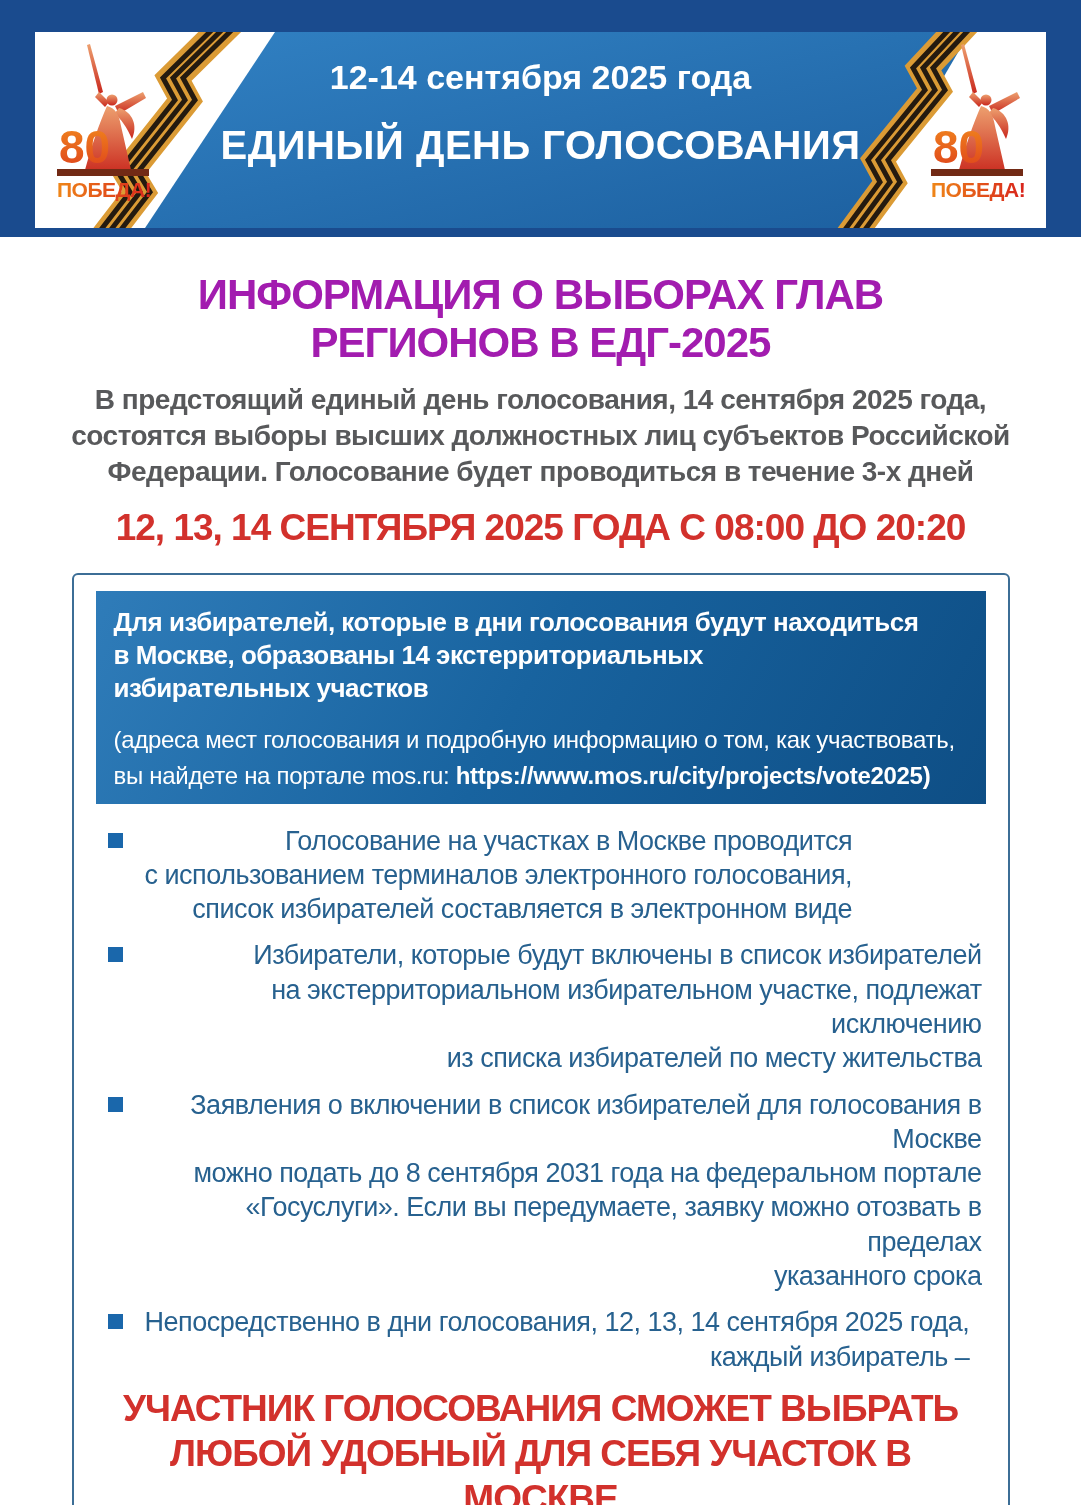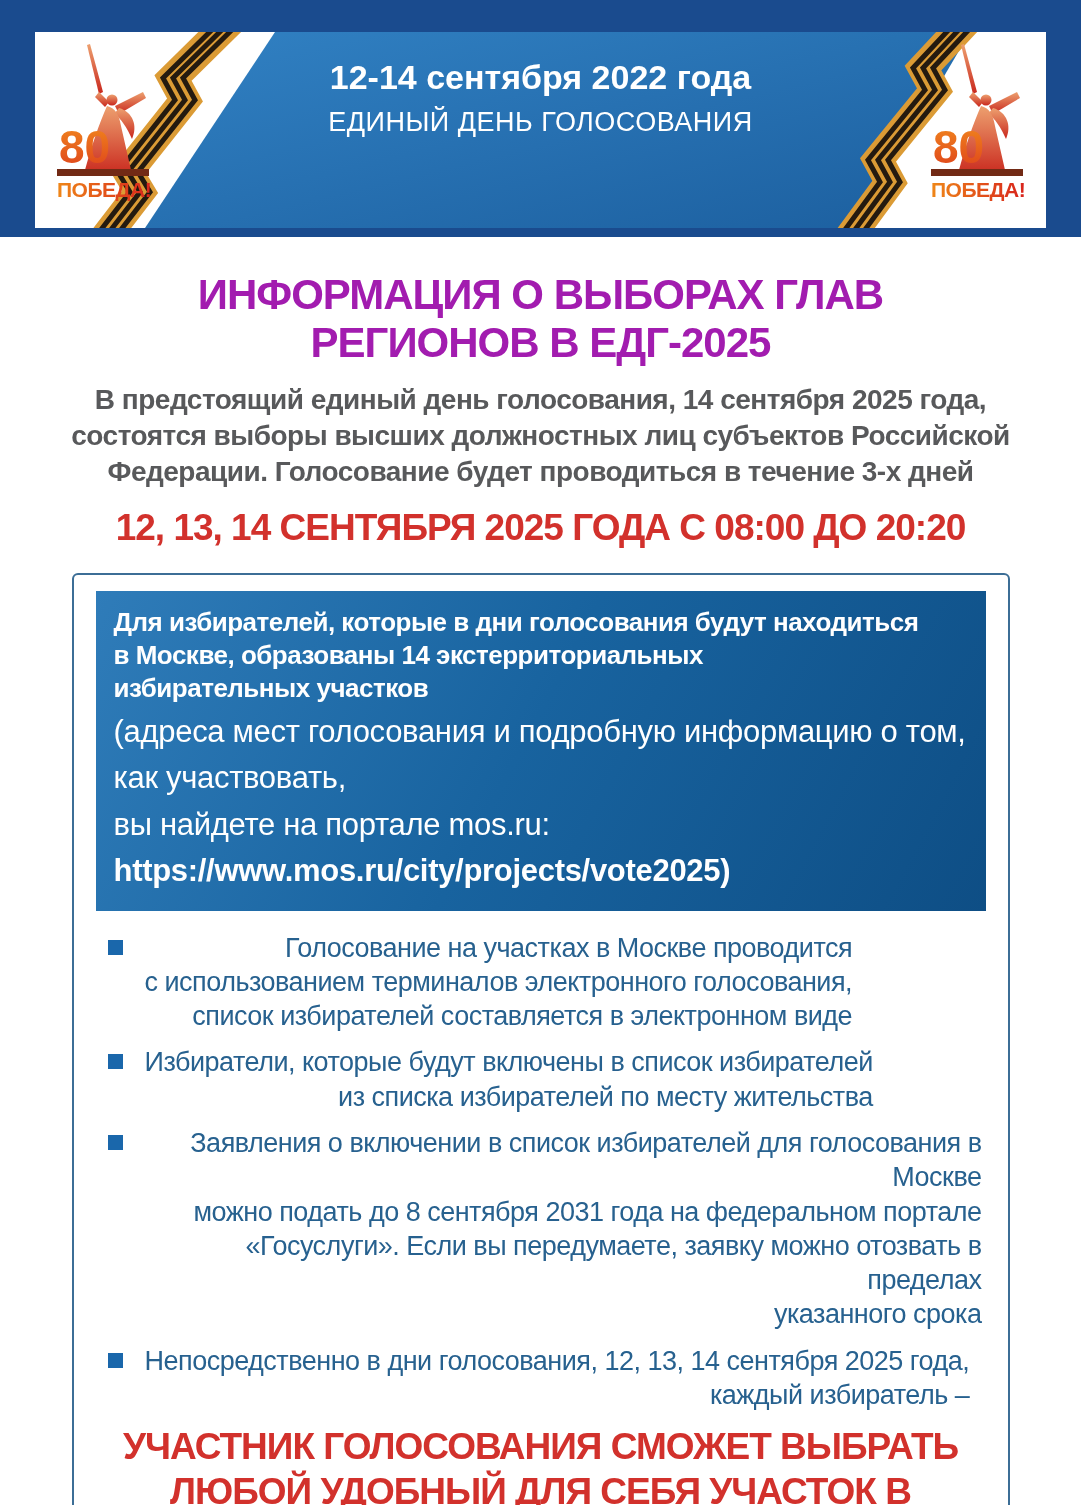--- a/index.html
+++ b/index.html
@@ -23,21 +23,21 @@
     left:35px; top:32px; right:35px; bottom:9px;
     background:#ffffff;
     overflow:hidden;
   }
   .banner-svg { position:absolute; left:0; top:0; }
   .banner-text {
     position:absolute; left:120px; right:120px; top:26px;
     text-align:center; color:#ffffff;
   }
   .banner-date { font-size:34px; font-weight:700; letter-spacing:0px; }
-  .banner-main { font-size:27px; font-weight:400; letter-spacing:0.5px; margin-top:10px; }
+  .banner-main { font-size:40px; font-weight:700; letter-spacing:0.5px; margin-top:26px; }
   .logo { position:absolute; top:10px; width:100px; height:176px; }
   .logo-left  { left:22px; }
   .logo-right { left:896px; }
 
   
   .heading {
     margin:34px 60px 0;
     text-align:center;
     color:#a21caf;
     font-size:42px; font-weight:700; line-height:1.15; letter-spacing:-1px;
@@ -62,24 +62,24 @@
     margin:24px auto 0;
     border:2px solid #3c6e96;
     border-bottom-width:3px;
     border-radius:6px;
     background:#ffffff;
     padding:16px 22px 14px;
   }
   .info-panel {
     background:linear-gradient(118deg,#2f7cb9 0%,#18639f 48%,#0e4e85 100%);
     color:#ffffff;
-    padding:15px 18px 16px;
+    padding:15px 18px 10px;
   }
   .panel-title { font-size:26px; font-weight:700; line-height:1.28; letter-spacing:-0.5px; }
-  .panel-note  { margin-top:3px; font-size:31px; font-weight:400; line-height:1.5; letter-spacing:-0.3px; }
+  .panel-note  { margin-top:16px; font-size:24px; font-weight:400; line-height:1.5; letter-spacing:-0.3px; }
   .panel-link  { font-weight:700; }
 
   .bullets { margin:20px 4px 0 12px; }
   .bullet  { display:flex; align-items:flex-start; margin-bottom:12px; }
   .bullet-marker {
     flex:0 0 auto;
     width:15px; height:15px;
     background:#1a67ab;
     margin:9px 22px 0 0;
   }
@@ -164,21 +164,21 @@
           <path d="M58,64 L86,50 L89,56 L62,72 Z"></path>
           <path d="M62,66 C76,70 81,84 75,97 C70,86 64,76 57,72 Z"></path>
           <path d="M50,64 C58,66 62,72 64,84 L74,128 C62,136 36,136 28,128 C34,106 42,82 50,64 Z"></path>
         </g>
         <text x="2" y="121" font-size="46" font-weight="bold" fill="url(#g80)">80</text>
         <rect x="0" y="127" width="92" height="7" fill="#722a15"></rect>
         <text x="0" y="155" font-size="21" font-weight="bold" fill="url(#gPob)" letter-spacing="-0.5">ПОБЕДА!</text>
       </svg>
 
       <div class="banner-text">
-        <div class="banner-date">12-14 сентября 2022 года</div>
+        <div class="banner-date">12-14 сентября 2025 года</div>
         <div class="banner-main">ЕДИНЫЙ ДЕНЬ ГОЛОСОВАНИЯ</div>
       </div>
     </div>
   </div>
 
   <div class="heading">
     <div>ИНФОРМАЦИЯ О ВЫБОРАХ ГЛАВ</div>
     <div>РЕГИОНОВ В ЕДГ-2025</div>
   </div>
 
@@ -212,20 +212,21 @@
           <div>Голосование на участках в Москве проводится</div>
           <div>с использованием терминалов электронного голосования,</div>
           <div>список избирателей составляется в электронном виде</div>
         </div>
       </div>
 
       <div class="bullet">
         <div class="bullet-marker"></div>
         <div class="bullet-text">
           <div>Избиратели, которые будут включены в список избирателей</div>
+          <div>на экстерриториальном избирательном участке, подлежат исключению</div>
           <div>из списка избирателей по месту жительства</div>
         </div>
       </div>
 
       <div class="bullet">
         <div class="bullet-marker"></div>
         <div class="bullet-text">
           <div>Заявления о включении в список избирателей для голосования в Москве</div>
           <div>можно подать до 8 сентября 2031 года на федеральном портале</div>
           <div>«Госуслуги». Если вы передумаете, заявку можно отозвать в пределах</div>

